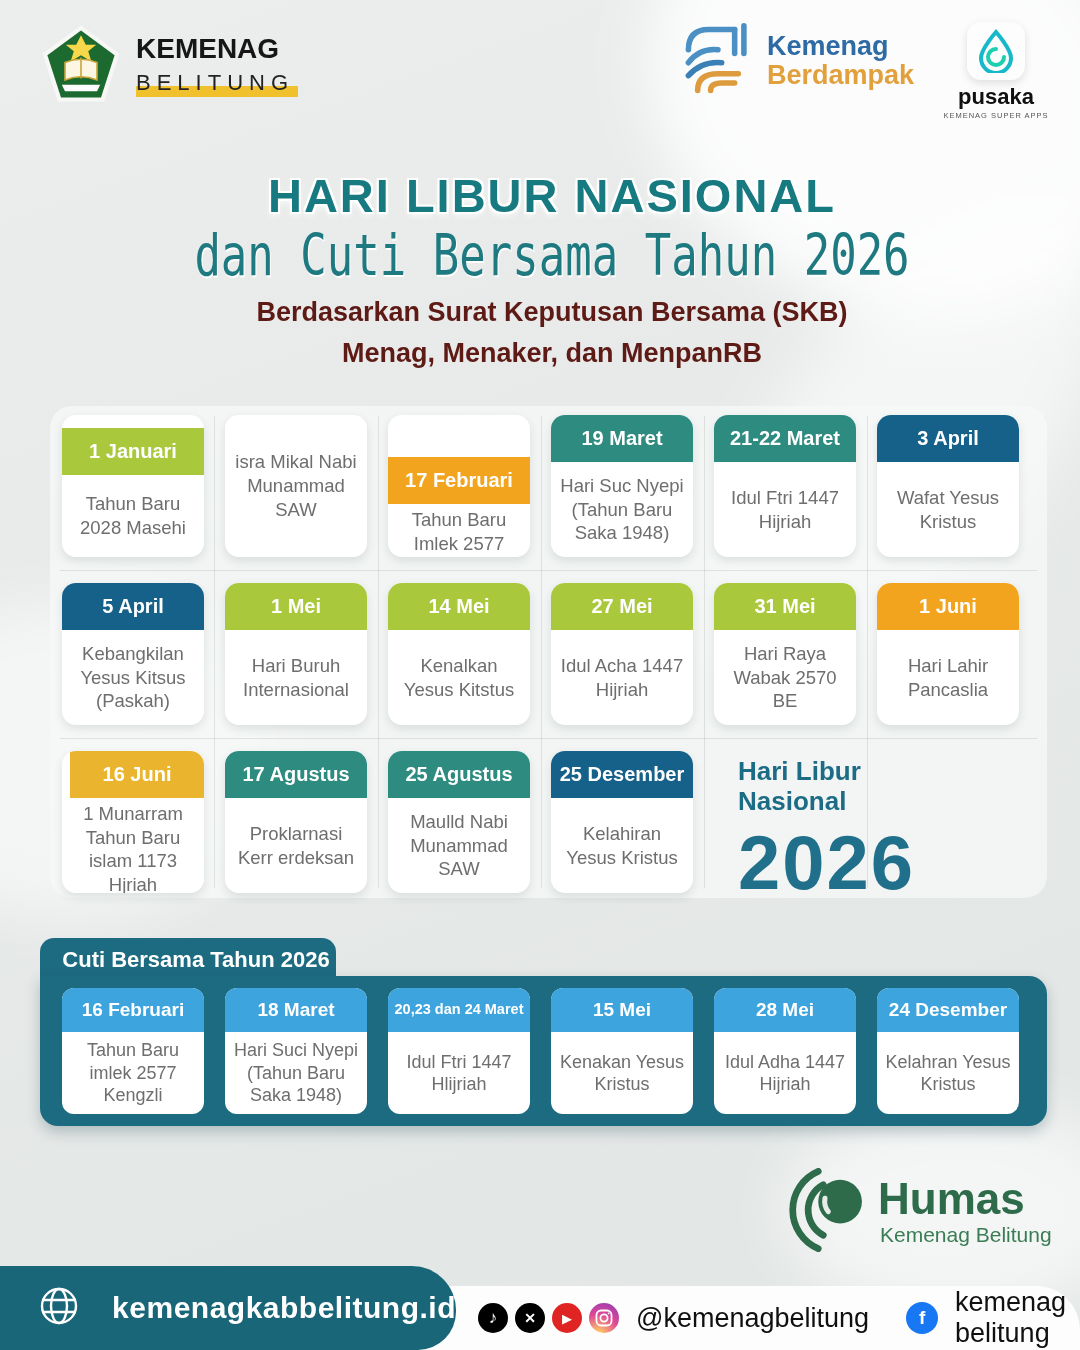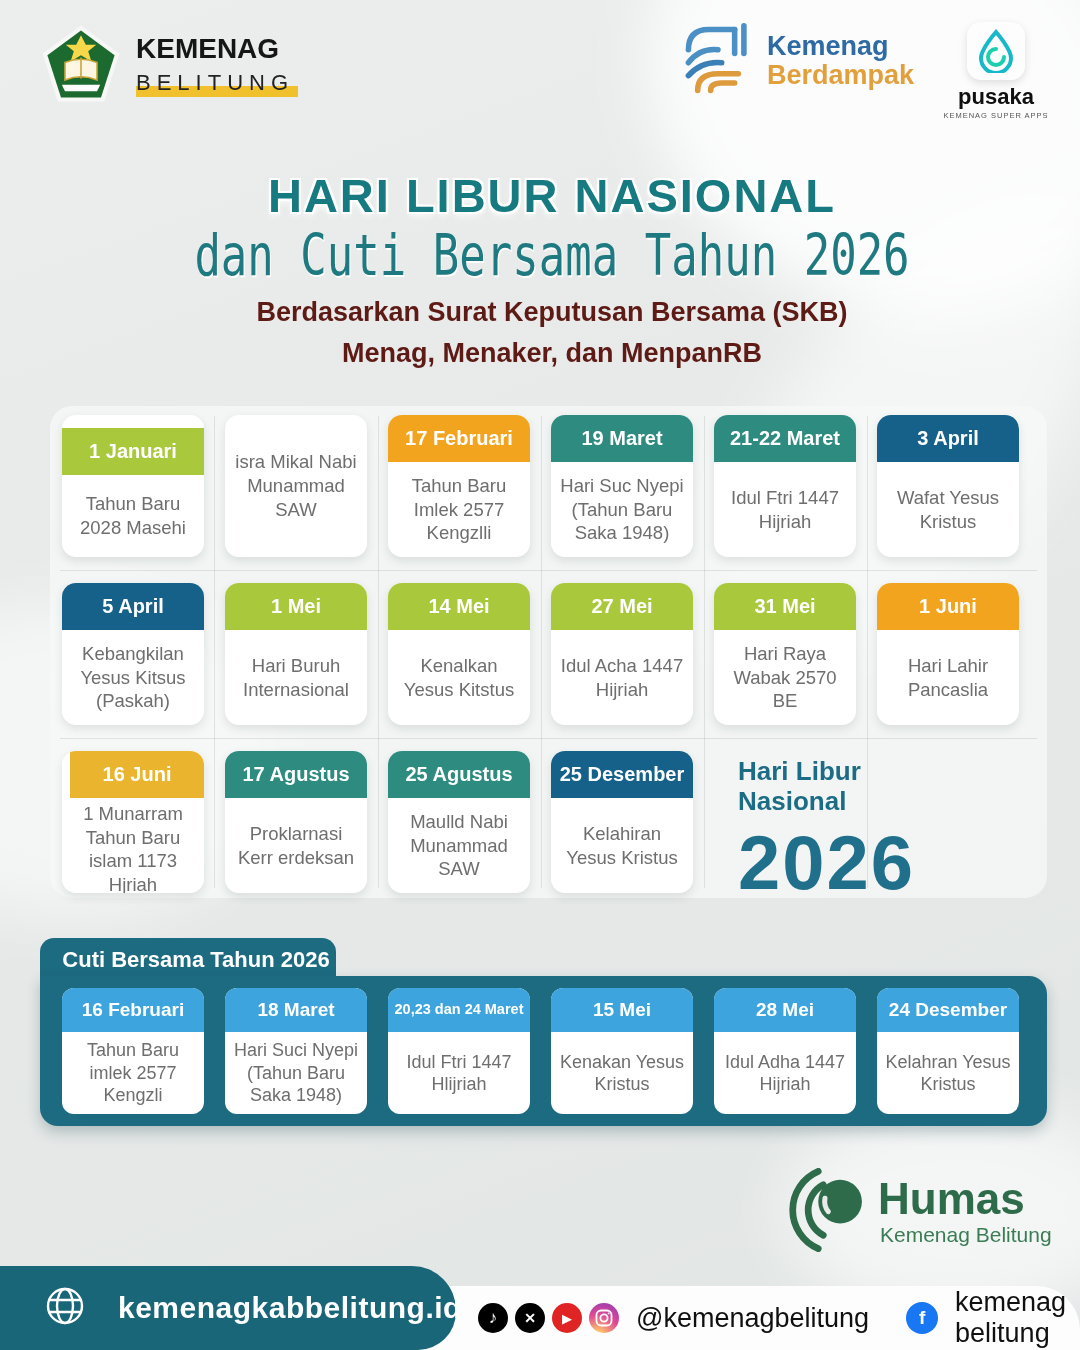--- a/index.html
+++ b/index.html
@@ -76,21 +76,21 @@
   .humas{position:absolute;left:788px;top:1168px;display:flex;align-items:center;gap:6px;}
   .humas-txt{display:flex;flex-direction:column;}
   .humas-title{font-weight:bold;font-size:44px;color:#2d6b4a;line-height:1;}
   .humas-sub{font-size:21px;color:#3a7d55;margin-top:2px;margin-left:2px;}
 
   
   .foot-white{position:absolute;left:400px;top:1286px;width:680px;height:64px;background:#fdfdfd;
               border-top-right-radius:44px;}
   .foot-teal{position:absolute;left:0;top:1266px;width:456px;height:84px;background:#1a6679;
              border-radius:0 44px 38px 0;display:flex;align-items:center;gap:32px;padding-left:44px;
-             box-sizing:border-box;}
+             box-sizing:border-box;justify-content:flex-end;}
   .foot-web{color:#fff;font-weight:bold;font-size:30px;letter-spacing:.5px;}
   .socials{position:absolute;left:478px;top:1300px;height:36px;display:flex;align-items:center;gap:7px;}
   .sicon{width:30px;height:30px;border-radius:50%;display:flex;align-items:center;justify-content:center;flex:none;}
   .tiktok{background:#000;color:#fff;font-size:17px;}
   .xicon{background:#000;color:#fff;font-size:14px;font-weight:bold;}
   .yt{background:#e02424;color:#fff;font-size:13px;}
   .ig{background:radial-gradient(circle at 30% 110%,#fdc468 12%,#df4996 55%,#8a3ab9 100%);}
   .fb{background:#1877f2;color:#fff;font-weight:bold;font-size:19px;width:32px;height:32px;}
   .handle{color:#101010;font-size:27px;margin:0 30px 0 10px;font-family:"Liberation Sans",sans-serif;}
   .fbname{color:#101010;font-size:27px;margin-left:10px;}
@@ -167,21 +167,21 @@
 
 <div id="holiday-grid">
   <div class="hcard">
     <div class="hd" style="background-color: rgb(169, 200, 59); margin-top: 13px;">1 Januari</div>
     <div class="bd">Tahun Baru 2028 Masehi</div>
   </div>
   <div class="hcard">
     <div class="bd">isra Mikal Nabi Munammad SAW</div>
   </div>
   <div class="hcard">
-    <div class="hd" style="background-color: rgb(242, 164, 30);">17 Februari</div>
+    <div class="hd" style="background-color: rgb(242, 164, 30); margin-top: 42px;">17 Februari</div>
     <div class="bd">Tahun Baru Imlek 2577 Kengzlli</div>
   </div>
   <div class="hcard">
     <div class="hd" style="background-color: rgb(46, 139, 128);">19 Maret</div>
     <div class="bd">Hari Suc Nyepi (Tahun Baru Saka 1948)</div>
   </div>
   <div class="hcard">
     <div class="hd" style="background-color: rgb(46, 139, 128);">21-22 Maret</div>
     <div class="bd">Idul Ftri 1447 Hijriah</div>
   </div>

